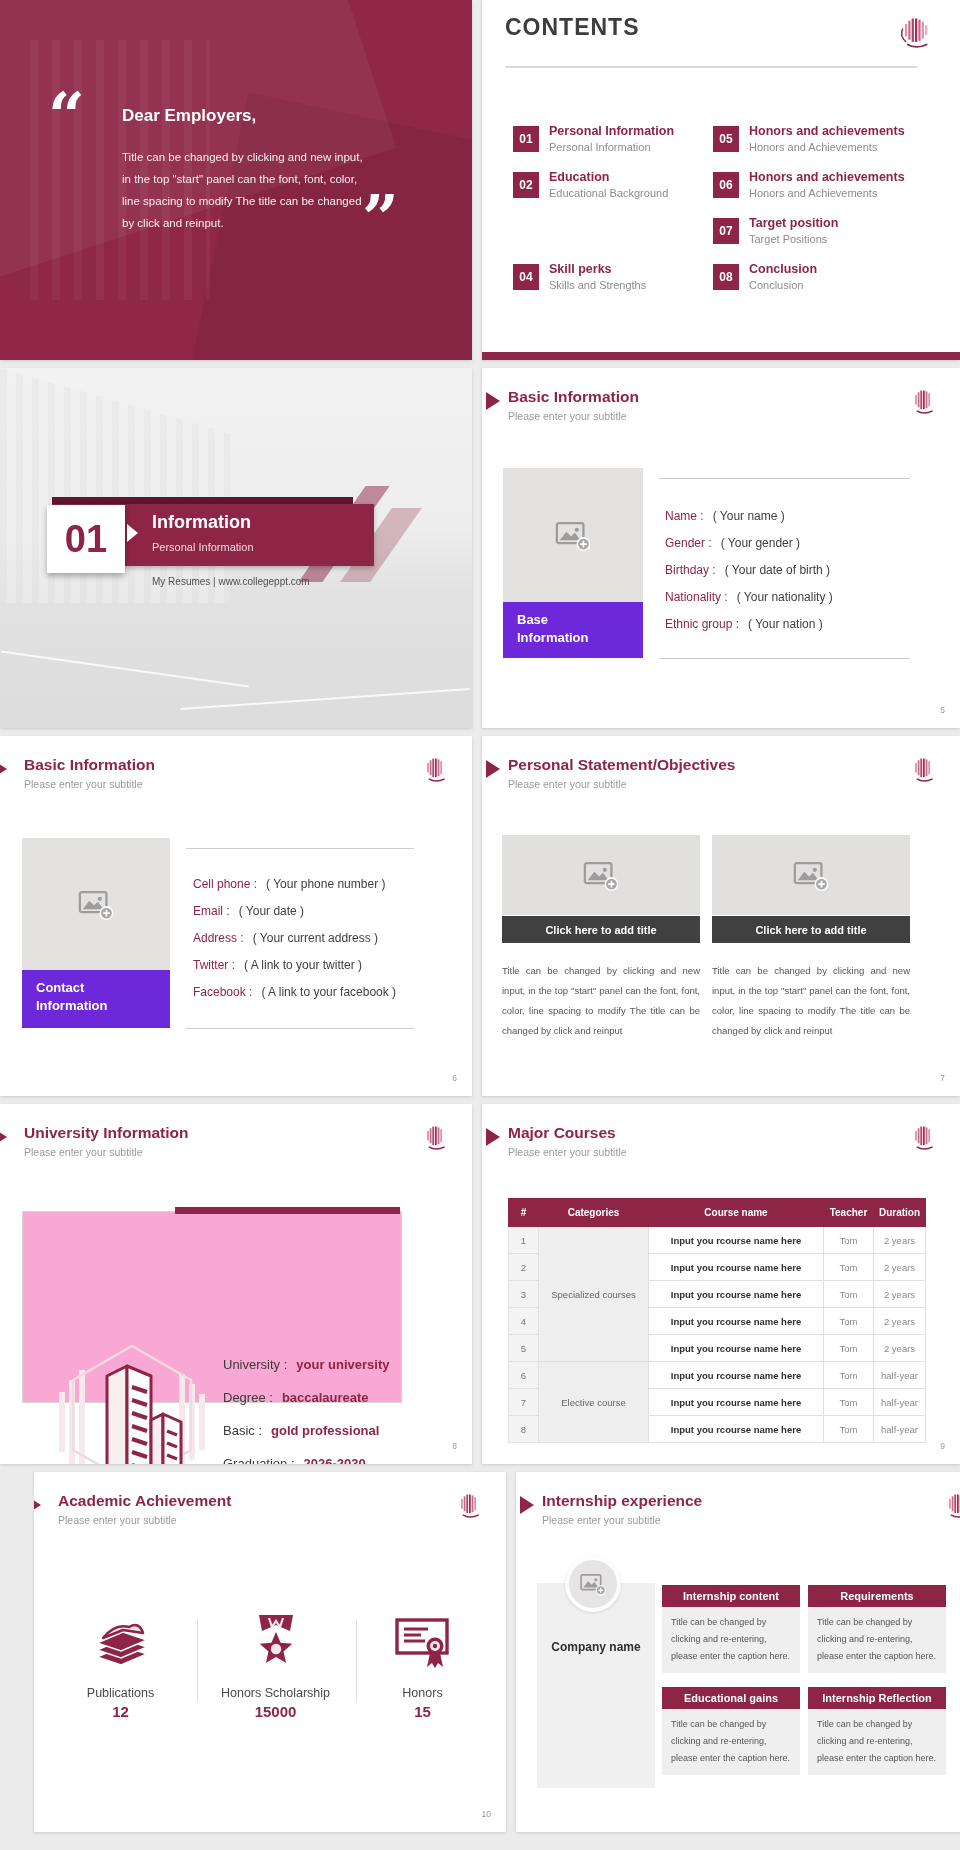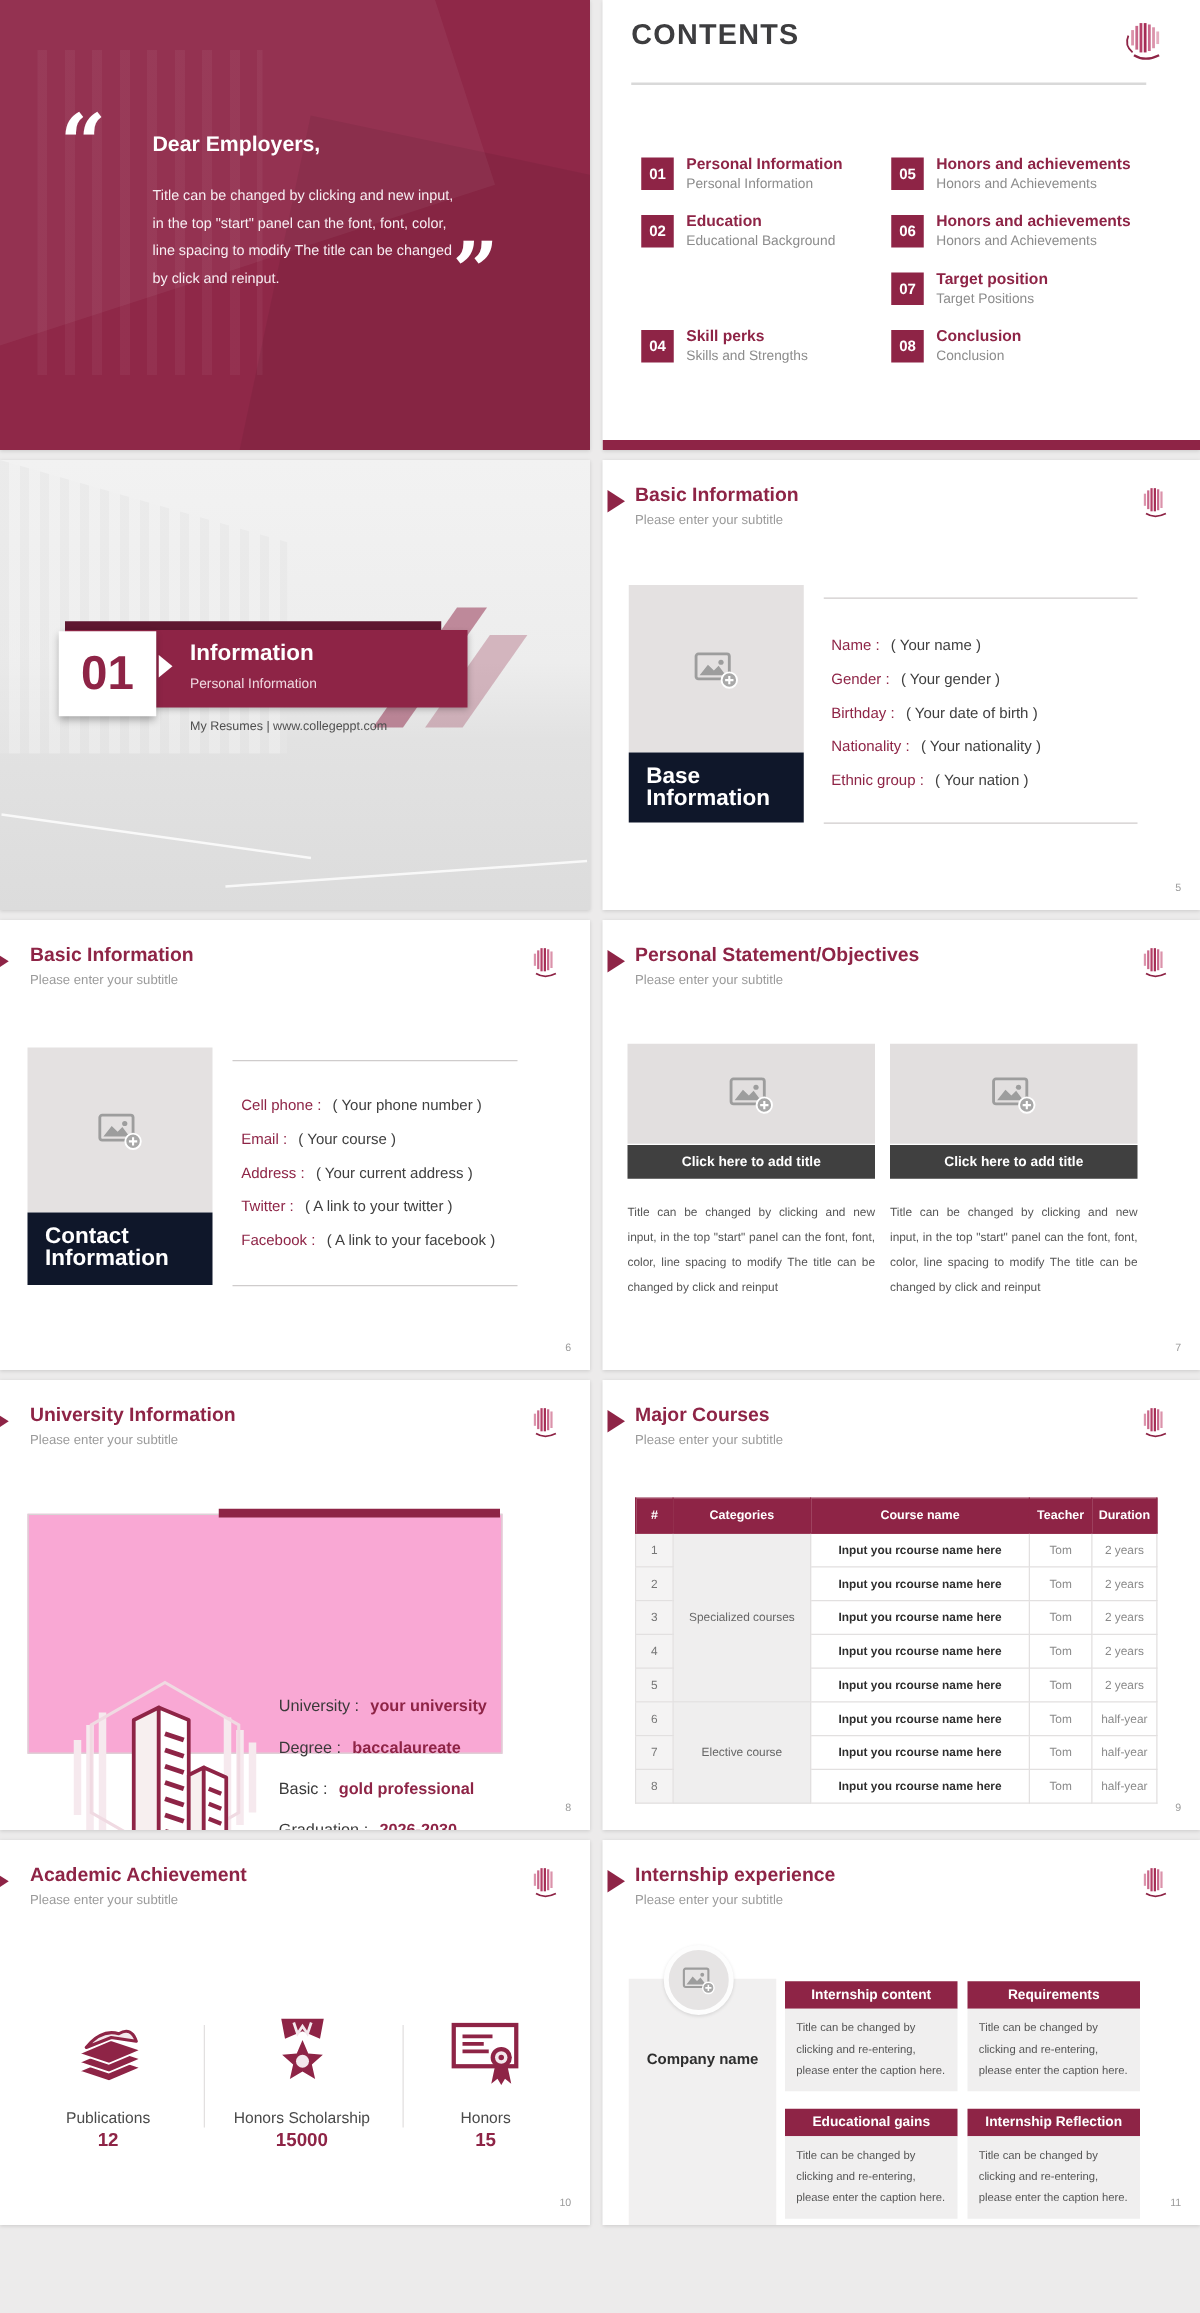--- a/index.html
+++ b/index.html
@@ -4,21 +4,21 @@
 <style>
   html,body{margin:0;padding:0;background:#ecebeb;font-family:"Liberation Sans",sans-serif;}
   #canvas{position:relative;width:960px;height:1850px;background:#ecebeb;overflow:hidden;}
   .slide{position:absolute;background:#fff;box-shadow:0 1px 3px rgba(0,0,0,.14);overflow:hidden;}
   .col-l{left:0;width:472px;}
   .col-r{left:482px;width:478px;}
   .r1{top:0;height:360px;}
   .r2{top:368px;height:360px;}
   .r3{top:736px;height:360px;}
   .r4{top:1104px;height:360px;}
-  .r5{top:1472px;height:308px;}
+  .r5{top:1472px;height:360px;margin-left:34px;}
 
   
   .tri{position:absolute;top:24px;width:0;height:0;border-top:9px solid transparent;border-bottom:9px solid transparent;border-left:14px solid #8e2446;}
   .tri-l{left:-7px;}
   .tri-r{left:4px;}
   .sl-title{position:absolute;top:20px;font-size:15.5px;font-weight:bold;color:#8e2446;}
   .sl-sub{position:absolute;top:42px;font-size:10.5px;color:#9a9a9a;}
   .tx-l{left:24px;} .tx-r{left:26px;}
   .logo{position:absolute;top:20px;right:22px;width:30px;height:28px;}
   .logo-big{width:38px;height:34px;top:16px;right:26px;}
@@ -54,21 +54,21 @@
   .sec-numbox{position:absolute;left:47px;top:137px;width:78px;height:68px;background:#fff;box-shadow:0 3px 6px rgba(0,0,0,.3);display:flex;align-items:center;justify-content:center;font-size:38px;font-weight:bold;color:#8e2446;}
   .sec-arrow{position:absolute;left:127px;top:156px;width:0;height:0;border-top:9px solid transparent;border-bottom:9px solid transparent;border-left:11px solid #fff;}
   .sec-footer{position:absolute;left:152px;top:208px;font-size:10px;color:#4f4f4f;}
   .slash{position:absolute;transform:skewX(-35deg);}
   .slash1{left:332px;top:118px;width:24px;height:96px;background:rgba(142,36,70,.5);}
   .slash2{left:366px;top:140px;width:30px;height:74px;background:rgba(142,36,70,.28);}
 
   
   .ph-box{position:absolute;background:#e4e1e1;display:flex;align-items:center;justify-content:center;}
   .ph{width:38px;height:33px;}
-  .img-label{position:absolute;background:#0f172a;color:#fff;font-size:18px;font-weight:bold;line-height:18px;padding:9px 0 0 14px;box-sizing:border-box;}
+  .img-label{position:absolute;background:#6d28d9;color:#fff;font-size:13px;font-weight:bold;line-height:18px;padding:9px 0 0 14px;box-sizing:border-box;}
   .fieldlist{position:absolute;font-size:12px;text-align:right;}
   .frow{height:27px;display:flex;align-items:center;}
   .flb{color:#8e2446;margin-right:9px;white-space:pre;}
   .fvl{color:#3f3f3f;}
   .hline{position:absolute;height:1px;background:#cfcccc;}
 
   
   .st-card{position:absolute;width:198px;}
   .st-img{height:80px;background:#e2dfdf;display:flex;align-items:center;justify-content:center;}
   .st-btn{height:27px;background:#404040;color:#fff;font-size:11px;font-weight:bold;display:flex;align-items:center;justify-content:center;margin-top:1px;}
@@ -272,21 +272,21 @@
       <div>Information</div>
     </div>
     <div class="hline" style="left:186px;top:112px;width:228px;"></div>
     <div class="fieldlist" style="left:193px;top:134px;">
       <div class="frow">
           <span class="flb">Cell phone :</span>
           <span class="fvl">( Your phone number )</span>
         </div>
       <div class="frow">
           <span class="flb">Email :</span>
-          <span class="fvl">( Your course )</span>
+          <span class="fvl">( Your date )</span>
         </div>
       <div class="frow">
           <span class="flb">Address :</span>
           <span class="fvl">( Your current address )</span>
         </div>
       <div class="frow">
           <span class="flb">Twitter :</span>
           <span class="fvl">( A link to your twitter )</span>
         </div>
       <div class="frow">

